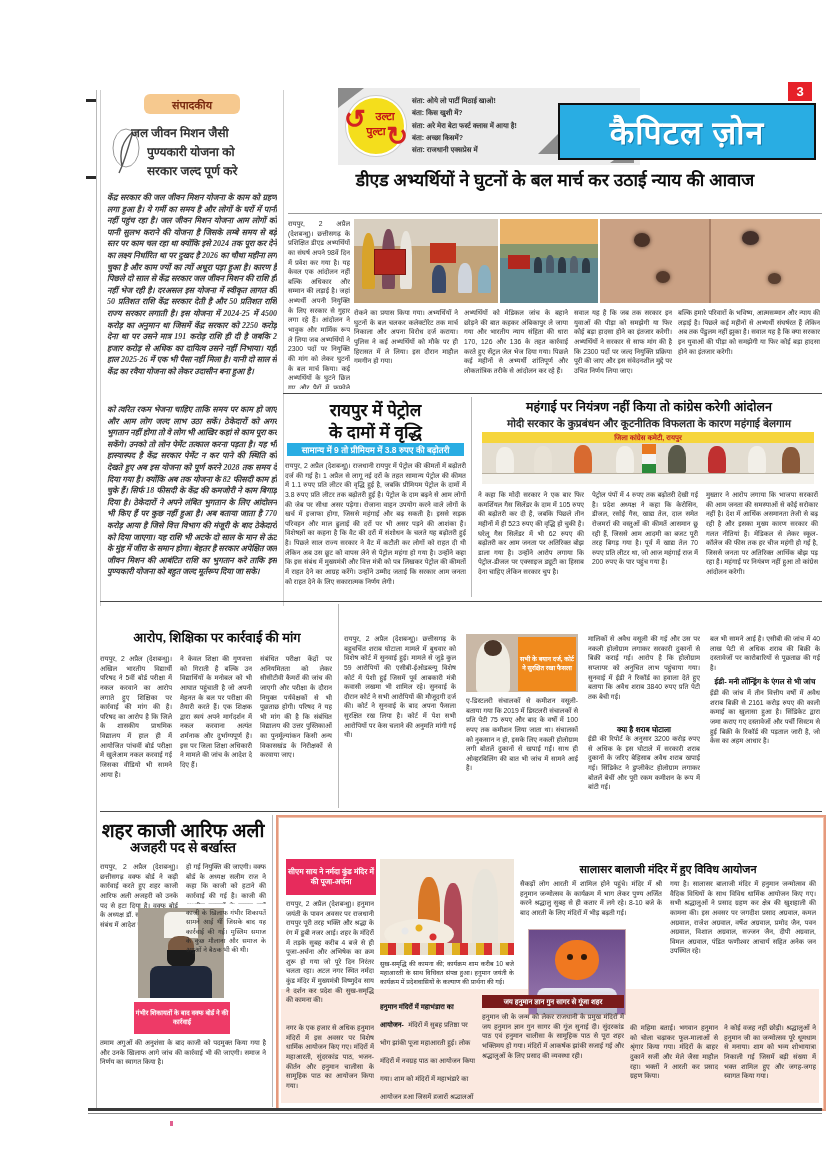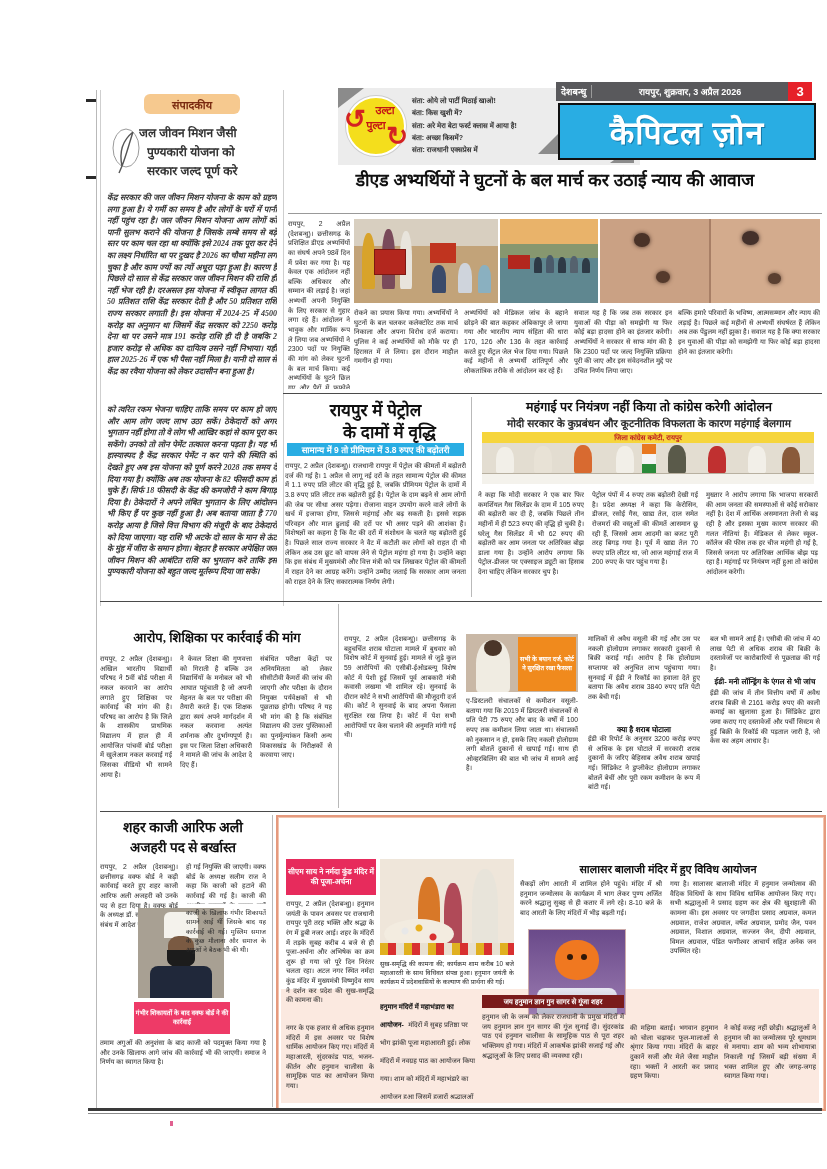--- a/index.html
+++ b/index.html
@@ -27,51 +27,47 @@
   <div class="abs vrule" style="left:96px;top:90px;height:1018px;"></div>
 
   <div class="abs" style="left:100px;top:90px;width:182px;height:516px;border-left:1px solid #cfcfcf;border-right:1px solid #cfcfcf;">
     <div style="margin:4px auto 0;width:96px;height:20px;background:#f6c globale98f;background:#f6c98f;border-radius:6px;
                 font-weight:bold;font-size:11px;color:#7a2a10;display:flex;align-items:center;justify-content:center;">संपादकीय</div>
     <div style="position:relative;height:74px;">
       <svg width="34" height="52" viewBox="0 0 34 52" style="position:absolute;left:8px;top:12px;">
         <ellipse cx="17" cy="22" rx="13" ry="19" fill="none" stroke="#9a9a9a" stroke-width="1"></ellipse>
         <path d="M24 6 C14 14, 10 26, 13 40 M24 6 C20 18, 17 30, 13 40 M13 40 L10 47" fill="none" stroke="#555" stroke-width="1.4"></path>
       </svg>
-      <div class="hl" style="position:absolute;left:38px;top:10px;width:134px;font-size:12px;color:#333;">जल जीवन मिशन जैसी</div>
+      <div class="hl" style="position:absolute;left:30px;top:10px;width:134px;font-size:12px;color:#333;">जल जीवन मिशन जैसी</div>
       <div class="hl" style="position:absolute;left:46px;top:29px;width:134px;font-size:12px;color:#333;">पुण्यकारी योजना को</div>
       <div class="hl" style="position:absolute;left:46px;top:48px;width:134px;font-size:12px;color:#333;">सरकार जल्द पूर्ण करे</div>
     </div>
     <div class="jt serifit" style="margin:4px 6px 0;height:208px;font-size:8px;line-height:1.45;color:#3a3a3a;">केंद्र सरकार की जल जीवन मिशन योजना के काम को ग्रहण लगा हुआ है। ये गर्मी का समय है और लोगों के घरों में पानी नहीं पहुंच रहा है। जल जीवन मिशन योजना आम लोगों को पानी सुलभ कराने की योजना है जिसके लम्बे समय से बड़े स्तर पर काम चल रहा था क्योंकि इसे 2024 तक पूरा कर देने का लक्ष्य निर्धारित था पर दुखद है 2026 का चौथा महीना लग चुका है और काम ज्यों का त्यों अधूरा पड़ा हुआ है। कारण है पिछले दो साल से केंद्र सरकार जल जीवन मिशन की राशि ही नहीं भेज रही है। दरअसल इस योजना में स्वीकृत लागत की 50 प्रतिशत राशि केंद्र सरकार देती है और 50 प्रतिशत राशि राज्य सरकार लगाती है। इस योजना में 2024-25 में 4500 करोड़ का अनुमान था जिसमें केंद्र सरकार को 2250 करोड़ देना था पर उसने मात्र 191 करोड़ राशि ही दी है जबकि 2 हजार करोड़ से अधिक का दायित्व उसने नहीं निभाया। यही हाल 2025-26 में एक भी पैसा नहीं मिला है। यानी दो साल से केंद्र का रवैया योजना को लेकर उदासीन बना हुआ है।</div>
     <div class="jt serifit" style="margin:4px 6px 0;height:200px;font-size:8px;line-height:1.45;color:#3a3a3a;">को त्वरित रकम भेजना चाहिए ताकि समय पर काम हो जाए और आम लोग जल्द लाभ उठा सकें। ठेकेदारों को अगर भुगतान नहीं होगा तो वे लोग भी आखिर कहां से काम पूरा कर सकेंगे। उनको तो लोन पेमेंट तत्काल करना पड़ता है। यह भी हास्यास्पद है केंद्र सरकार पेमेंट न कर पाने की स्थिति को देखते हुए अब इस योजना को पूर्ण करने 2028 तक समय दे दिया गया है। क्योंकि अब तक योजना के 82 फीसदी काम हो चुके हैं। सिर्फ 18 फीसदी के केंद्र की कमजोरी ने काम बिगाड़ दिया है। ठेकेदारों ने अपने लंबित भुगतान के लिए आंदोलन भी किए हैं पर कुछ नहीं हुआ है। अब बताया जाता है 770 करोड़ आया है जिसे वित्त विभाग की मंजूरी के बाद ठेकेदारों को दिया जाएगा। यह राशि भी अटके दो साल के मान से ऊंट के मुंह में जीरा के समान होगा। बेहतर है सरकार अपेक्षित जल जीवन मिशन की आबंटित राशि का भुगतान करे ताकि इस पुण्यकारी योजना को बहुत जल्द मूर्तरूप दिया जा सके।</div>
   </div>
 
   <div class="abs" style="left:338px;top:88px;width:302px;height:77px;background:#ececec;">
     <div class="tri" style="position:absolute;left:0;top:0;border-top:20px solid #8b8b8b;border-right:26px solid transparent;"></div>
     <div class="tri" style="position:absolute;right:6px;bottom:2px;border-bottom:18px solid #8b8b8b;border-left:24px solid transparent;"></div>
     <div style="position:absolute;left:8px;top:8px;width:56px;height:56px;border-radius:50%;background:#f4de1c;
                 border:2px solid #fff;box-shadow:0 0 0 1px #ccc;text-align:center;">
       <span style="position:absolute;left:-4px;top:6px;color:#d42222;font-size:26px;font-weight:bold;">↺</span>
       <span style="position:absolute;right:-4px;bottom:2px;color:#d42222;font-size:26px;font-weight:bold;">↻</span>
-      <div style="margin-top:4px;font-size:11px;font-weight:bold;color:#c41414;padding-left:18px;">उल्टा</div>
+      <div style="margin-top:10px;font-size:11px;font-weight:bold;color:#c41414;padding-left:18px;">उल्टा</div>
       <div style="font-size:11px;font-weight:bold;color:#c41414;">पुल्टा</div>
     </div>
     <div style="position:absolute;left:74px;top:7px;width:214px;">
       <div style="font-size:7px;font-weight:bold;color:#333;line-height:1.75;">संता: ओये लो पार्टी मिठाई खाओ!</div>
       <div style="font-size:7px;font-weight:bold;color:#333;line-height:1.75;">बंता: किस खुशी में?</div>
       <div style="font-size:7px;font-weight:bold;color:#333;line-height:1.75;">संता: अरे मेरा बेटा फर्स्ट क्लास में आया है!</div>
       <div style="font-size:7px;font-weight:bold;color:#333;line-height:1.75;">बंता: अच्छा किसमें?</div>
       <div style="font-size:7px;font-weight:bold;color:#333;line-height:1.75;">संता: राजधानी एक्सप्रेस में</div>
     </div>
   </div>
 
-  <div class="abs" style="left:556px;top:82px;width:232px;height:19px;background:#59595c;display:flex;align-items:center;">
-    <span style="color:#fff;font-weight:bold;font-size:9.5px;padding:0 5px;border-right:1px solid #9a9a9a;">देशबन्धु</span>
-    <span style="color:#fff;font-size:9px;font-weight:bold;flex:1;text-align:center;">रायपुर, शुक्रवार, 3 अप्रैल 2026</span>
-  </div>
   <div class="abs" style="left:788px;top:82px;width:24px;height:19px;background:#e62129;color:#fff;font-weight:bold;
               font-size:13px;display:flex;align-items:center;justify-content:center;">
     <span>3</span>
   </div>
 
   <div class="tri abs" style="left:538px;top:132px;border-bottom:22px solid #8b8b8b;border-left:22px solid transparent;"></div>
   <div class="abs hl ctr" style="left:288px;top:167px;width:534px;font-size:17.5px;">डीएड अभ्यर्थियों ने घुटनों के बल मार्च कर उठाई न्याय की आवाज</div>
 
   <div class="abs" style="left:558px;top:103px;width:254px;height:53px;background:#29ade3;border:2px solid #101010;
               display:flex;align-items:center;justify-content:center;">
@@ -107,21 +103,21 @@
   </div>
 
   <div class="abs jt" style="left:354px;top:308px;width:104px;height:82px;">रोकने का प्रयास किया गया। अभ्यर्थियों ने घुटनों के बल चलकर कलेक्टोरेट तक मार्च निकाला और अपना विरोध दर्ज कराया। पुलिस ने कई अभ्यर्थियों को मौके पर ही हिरासत में ले लिया। इस दौरान माहौल गमगीन हो गया।</div>
   <div class="abs jt" style="left:464px;top:308px;width:104px;height:82px;">अभ्यर्थियों को मेडिकल जांच के बहाने छोड़ने की बात कहकर अंबिकापुर ले जाया गया और भारतीय न्याय संहिता की धारा 170, 126 और 136 के तहत कार्रवाई करते हुए सेंट्रल जेल भेज दिया गया। पिछले कई महीनों से अभ्यर्थी शांतिपूर्ण और लोकतांत्रिक तरीके से आंदोलन कर रहे हैं।</div>
   <div class="abs jt" style="left:574px;top:308px;width:98px;height:82px;">सवाल यह है कि जब तक सरकार इन युवाओं की पीड़ा को समझेगी या फिर कोई बड़ा हादसा होने का इंतजार करेगी। अभ्यर्थियों ने सरकार से साफ मांग की है कि 2300 पदों पर जल्द नियुक्ति प्रक्रिया पूरी की जाए और इस संवेदनशील मुद्दे पर उचित निर्णय लिया जाए।</div>
   <div class="abs jt" style="left:678px;top:308px;width:142px;height:82px;">बल्कि हमारे परिवारों के भविष्य, आत्मसम्मान और न्याय की लड़ाई है। पिछले कई महीनों से अभ्यर्थी संघर्षरत हैं लेकिन अब तक पेंडुलम नहीं झुका है। सवाल यह है कि क्या सरकार इन युवाओं की पीड़ा को समझेगी या फिर कोई बड़ा हादसा होने का इंतजार करेगी।</div>
 
   <div class="abs hrule" style="left:283px;top:393px;width:539px;"></div>
 
   <div class="abs hl ctr" style="left:283px;top:398px;width:185px;font-size:17px;">रायपुर में पेट्रोल</div>
-  <div class="abs hl ctr" style="left:297px;top:420px;width:185px;font-size:17px;">के दामों में वृद्धि</div>
+  <div class="abs hl ctr" style="left:283px;top:420px;width:185px;font-size:17px;">के दामों में वृद्धि</div>
   <div class="abs cap-strip" style="left:287px;top:443px;width:177px;height:13px;background:#29ade3;font-size:8.5px;">
     <span>सामान्य में 9 तो प्रीमियम में 3.8 रुपए की बढ़ोतरी</span>
   </div>
   <div class="abs jt" style="left:285px;top:461px;width:181px;height:136px;">रायपुर, 2 अप्रैल (देशबन्धु)। राजधानी रायपुर में पेट्रोल की कीमतों में बढ़ोतरी दर्ज की गई है। 1 अप्रैल से लागू नई दरों के तहत सामान्य पेट्रोल की कीमत में 1.1 रुपए प्रति लीटर की वृद्धि हुई है, जबकि प्रीमियम पेट्रोल के दामों में 3.8 रुपए प्रति लीटर तक बढ़ोतरी हुई है। पेट्रोल के दाम बढ़ने से आम लोगों की जेब पर सीधा असर पड़ेगा। रोजाना वाहन उपयोग करने वाले लोगों के खर्च में इजाफा होगा, जिससे महंगाई और बढ़ सकती है। इससे सड़क परिवहन और माल ढुलाई की दरों पर भी असर पड़ने की आशंका है। विशेषज्ञों का कहना है कि वैट की दरों में संशोधन के चलते यह बढ़ोतरी हुई है। पिछले साल राज्य सरकार ने वैट में कटौती कर लोगों को राहत दी थी लेकिन अब उस छूट को वापस लेने से पेट्रोल महंगा हो गया है। उन्होंने कहा कि इस संबंध में मुख्यमंत्री और वित्त मंत्री को पत्र लिखकर पेट्रोल की कीमतों में राहत देने का आग्रह करेंगे। उन्होंने उम्मीद जताई कि सरकार आम जनता को राहत देने के लिए सकारात्मक निर्णय लेगी।</div>
   <div class="abs vrule" style="left:471px;top:397px;height:200px;"></div>
 
   <div class="abs hl ctr" style="left:476px;top:416px;width:346px;font-size:10.5px;color:#2a2a2a;">मोदी सरकार के कुप्रबंधन और कूटनीतिक विफलता के कारण महंगाई बेलगाम</div>
   <div class="abs hl ctr" style="left:476px;top:398px;width:346px;font-size:12.5px;">महंगाई पर नियंत्रण नहीं किया तो कांग्रेस करेगी आंदोलन</div>
   <div class="abs photo" style="left:482px;top:432px;width:332px;height:52px;background:#e3ddd1;">
     <div style="position:absolute;left:0;top:0;width:100%;height:11px;background:#f6d53c;display:flex;align-items:center;justify-content:center;">
@@ -161,21 +157,21 @@
   <div class="abs jt" style="left:466px;top:696px;width:112px;height:110px;">ए-डिस्टलरी संचालकों से कमीशन वसूली- बताया गया कि 2019 में डिस्टलरी संचालकों से प्रति पेटी 75 रुपए और बाद के वर्षों में 100 रुपए तक कमीशन लिया जाता था। संचालकों को नुकसान न हो, इसके लिए नकली होलोग्राम लगी बोतलें दुकानों से खपाई गईं। साथ ही ओव्हरबिलिंग की बात भी जांच में सामने आई है।</div>
   <div class="abs jt" style="left:588px;top:634px;width:112px;height:88px;">मालिकों से अवैध वसूली की गई और उस पर नकली होलोग्राम लगाकर सरकारी दुकानों से बिक्री कराई गई। आरोप है कि होलोग्राम सप्लायर को अनुचित लाभ पहुंचाया गया। सुनवाई में ईडी ने रिकॉर्ड का हवाला देते हुए बताया कि अवैध शराब 3840 रुपए प्रति पेटी तक बेची गई।</div>
   <div class="abs hl ctr" style="left:588px;top:724px;width:112px;font-size:7.5px;">क्या है शराब घोटाला</div>
   <div class="abs jt" style="left:588px;top:734px;width:112px;height:72px;">ईडी की रिपोर्ट के अनुसार 3200 करोड़ रुपए से अधिक के इस घोटाले में सरकारी शराब दुकानों के जरिए बेहिसाब अवैध शराब खपाई गई। सिंडिकेट ने डुप्लीकेट होलोग्राम लगाकर बोतलें बेचीं और पूरी रकम कमीशन के रूप में बांटी गई।</div>
   <div class="abs jt" style="left:710px;top:634px;width:110px;height:40px;">बल भी सामने आई है। एसीबी की जांच में 40 लाख पेटी से अधिक शराब की बिक्री के दस्तावेजों पर कारोबारियों से पूछताछ की गई है।</div>
   <div class="abs hl ctr" style="left:710px;top:676px;width:110px;font-size:7.5px;white-space:normal;">ईडी- मनी लॉन्ड्रिंग के एंगल से भी जांच</div>
   <div class="abs jt" style="left:710px;top:688px;width:110px;height:118px;">ईडी की जांच में तीन वित्तीय वर्षों में अवैध शराब बिक्री से 2161 करोड़ रुपए की काली कमाई का खुलासा हुआ है। सिंडिकेट द्वारा जमा कराए गए दस्तावेजों और पर्ची सिस्टम से हुई बिक्री के रिकॉर्ड की पड़ताल जारी है, जो केस का अहम आधार है।</div>
 
   <div class="abs hrule" style="left:100px;top:811px;width:722px;"></div>
 
-  <div class="abs hl ctr" style="left:100px;top:817px;width:166px;font-size:14px;font-family:'Liberation Serif',serif;">शहर काजी आरिफ अली</div>
+  <div class="abs hl ctr" style="left:100px;top:817px;width:166px;font-size:19px;font-family:'Liberation Serif',serif;">शहर काजी आरिफ अली</div>
   <div class="abs hl ctr" style="left:100px;top:838px;width:166px;font-size:13.5px;font-family:'Liberation Serif',serif;">अजहरी पद से बर्खास्त</div>
   <div class="abs jt" style="left:100px;top:862px;width:78px;height:116px;">रायपुर, 2 अप्रैल (देशबन्धु)। छत्तीसगढ़ वक्फ बोर्ड ने कड़ी कार्रवाई करते हुए शहर काजी आरिफ अली अजहरी को उनके पद से हटा दिया है। वक्फ बोर्ड के अध्यक्ष डॉ. सलीम राज ने इस संबंध में आदेश जारी किया है।</div>
   <div class="abs jt" style="left:186px;top:862px;width:80px;height:42px;">हो गई नियुक्ति की जाएगी। वक्फ बोर्ड के अध्यक्ष सलीम राज ने कहा कि काजी को हटाने की कार्रवाई की गई है। काजी की अश्लील हरकतों के कारण उन्हें पद से हटाया गया है।</div>
   <div class="abs photo" style="left:138px;top:908px;width:86px;height:90px;background:#a8a093;">
     <div style="position:absolute;left:26px;top:4px;width:34px;height:26px;background:#f4f2ec;border-radius:6px 6px 0 0;"></div>
     <div style="position:absolute;left:30px;top:28px;width:26px;height:24px;border-radius:40%;background:#7a5a42;"></div>
     <div style="position:absolute;left:29px;top:42px;width:28px;height:18px;border-radius:0 0 50% 50%;background:#1c1c1c;"></div>
     <div style="position:absolute;left:12px;top:58px;width:62px;height:32px;background:#20283a;border-radius:8px 8px 0 0;"></div>
   </div>
   <div class="abs jt" style="left:186px;top:908px;width:80px;height:90px;font-size:6.6px;">काजी के खिलाफ गंभीर शिकायतें सामने आई थीं जिसके बाद यह कार्रवाई की गई। मुस्लिम समाज के कुछ मौलाना और समाज के अगुओं ने बैठक भी की थी।</div>

